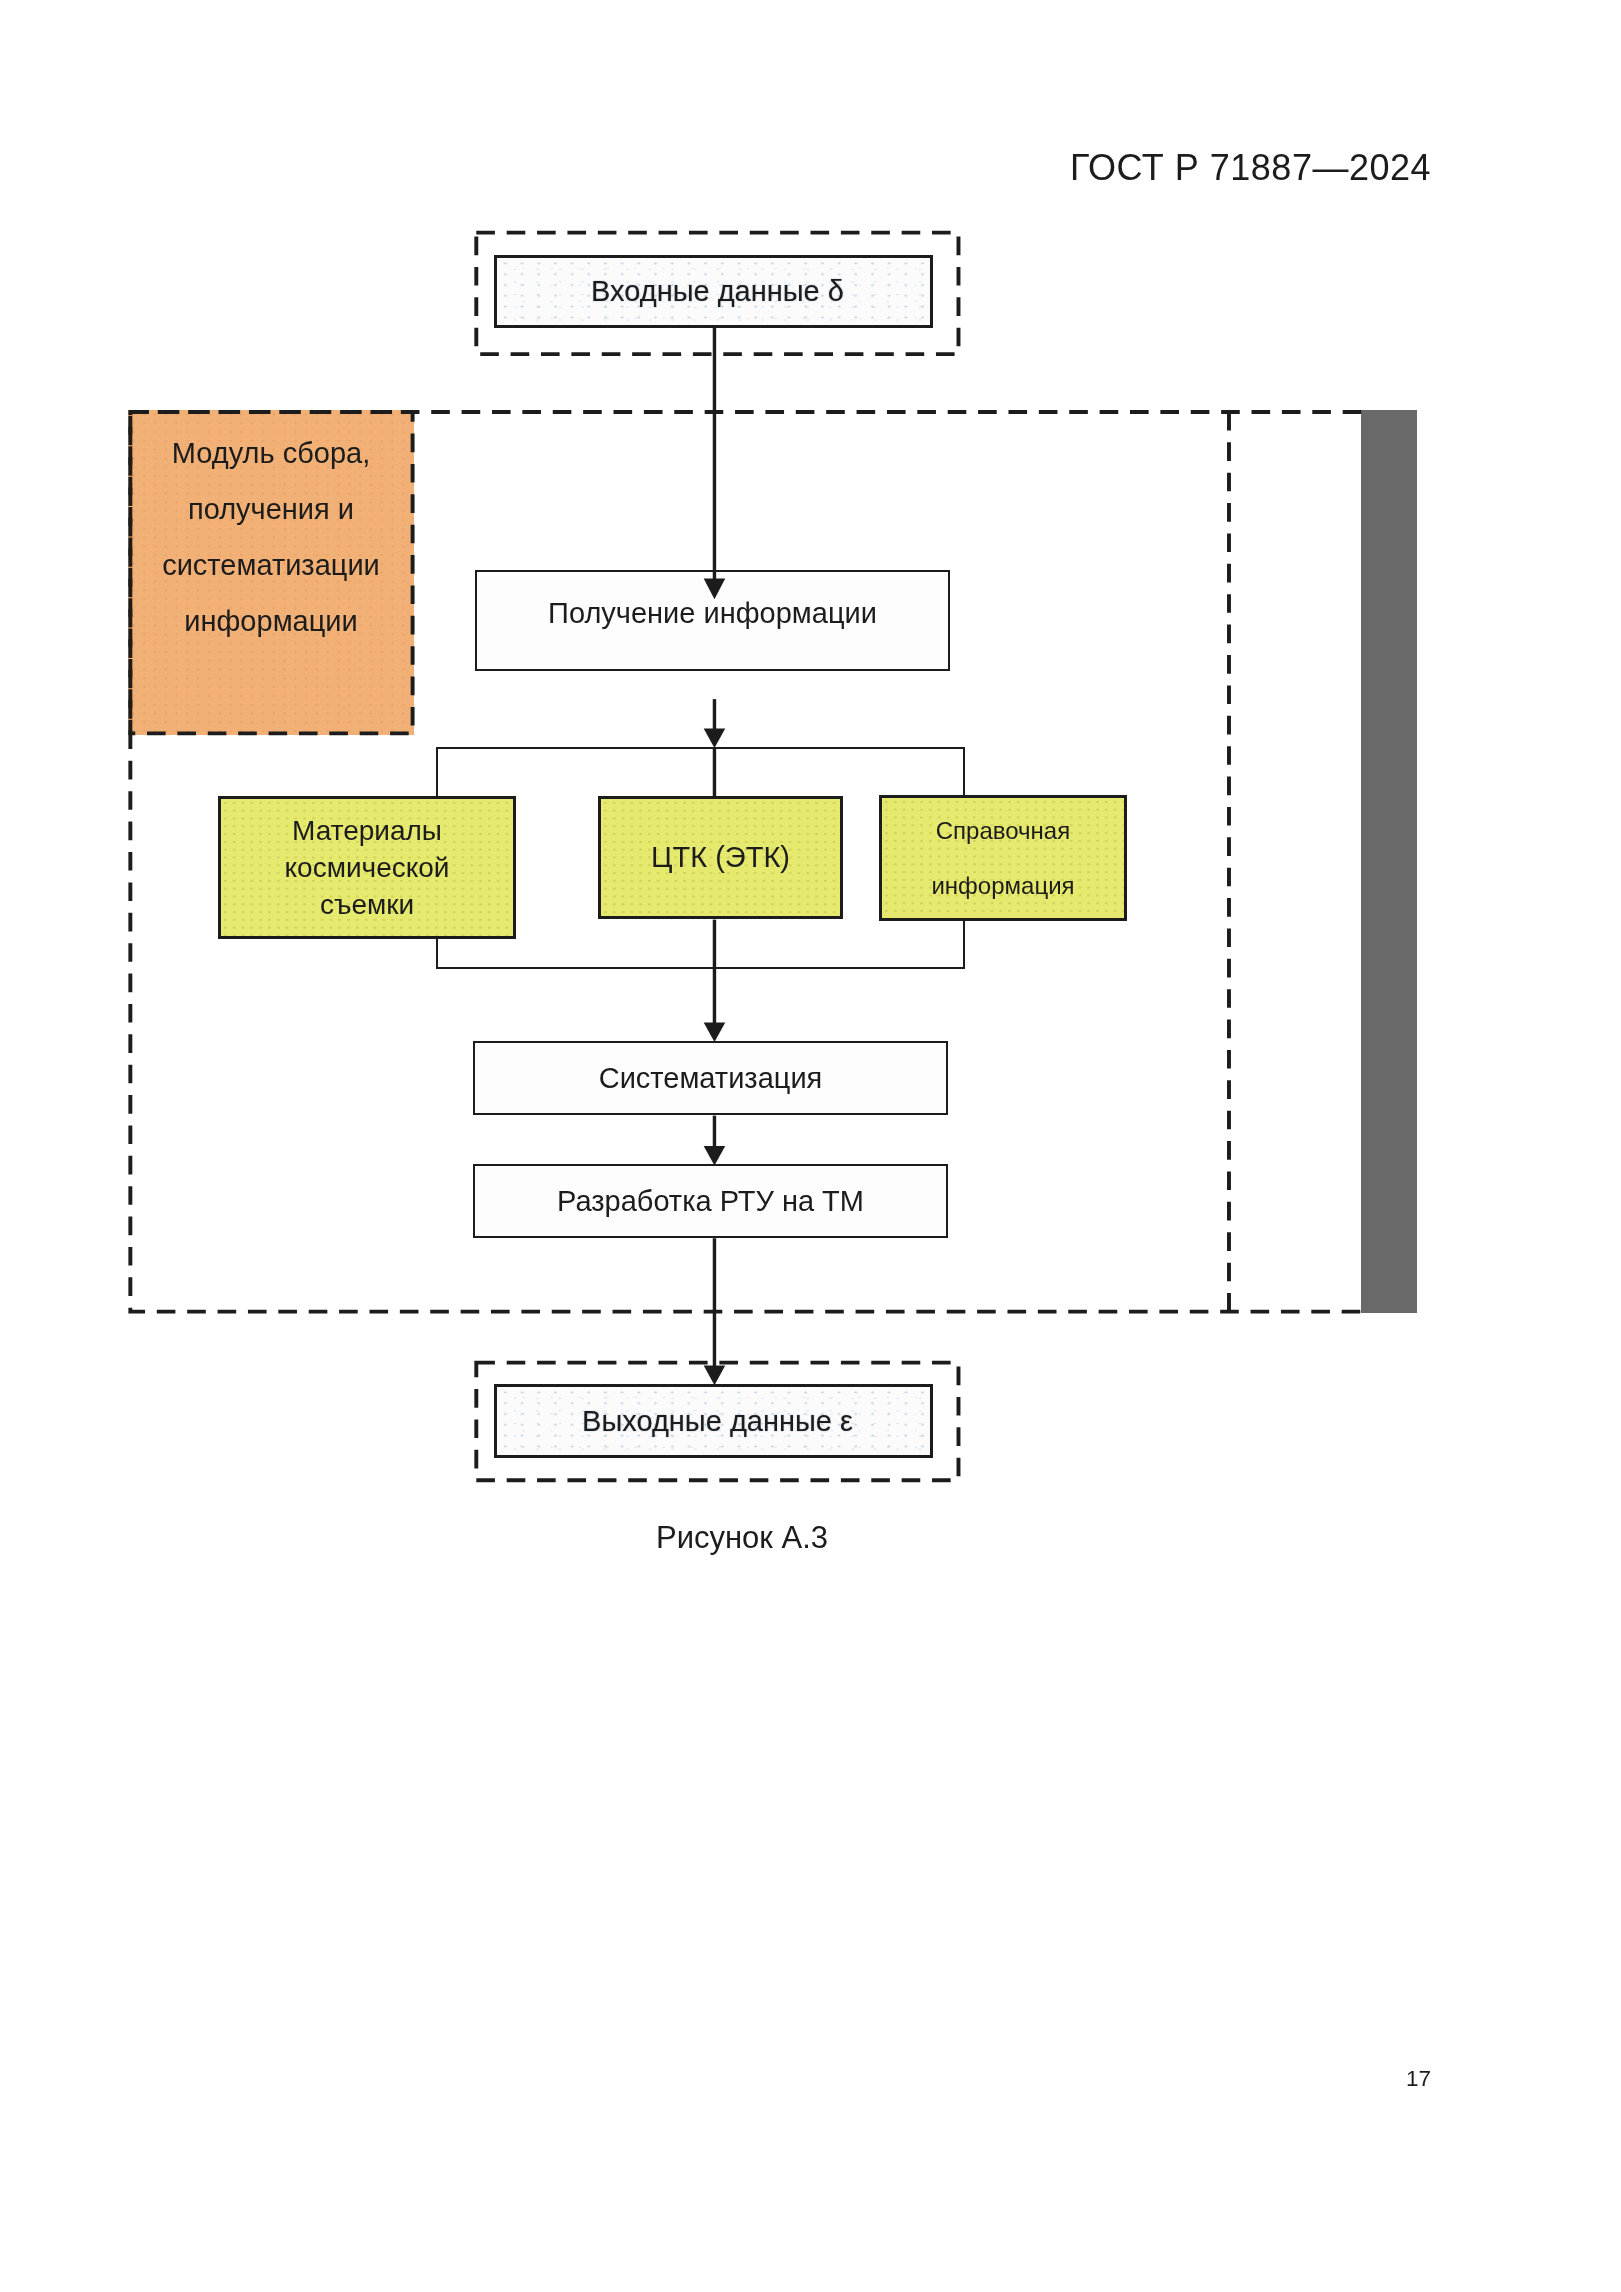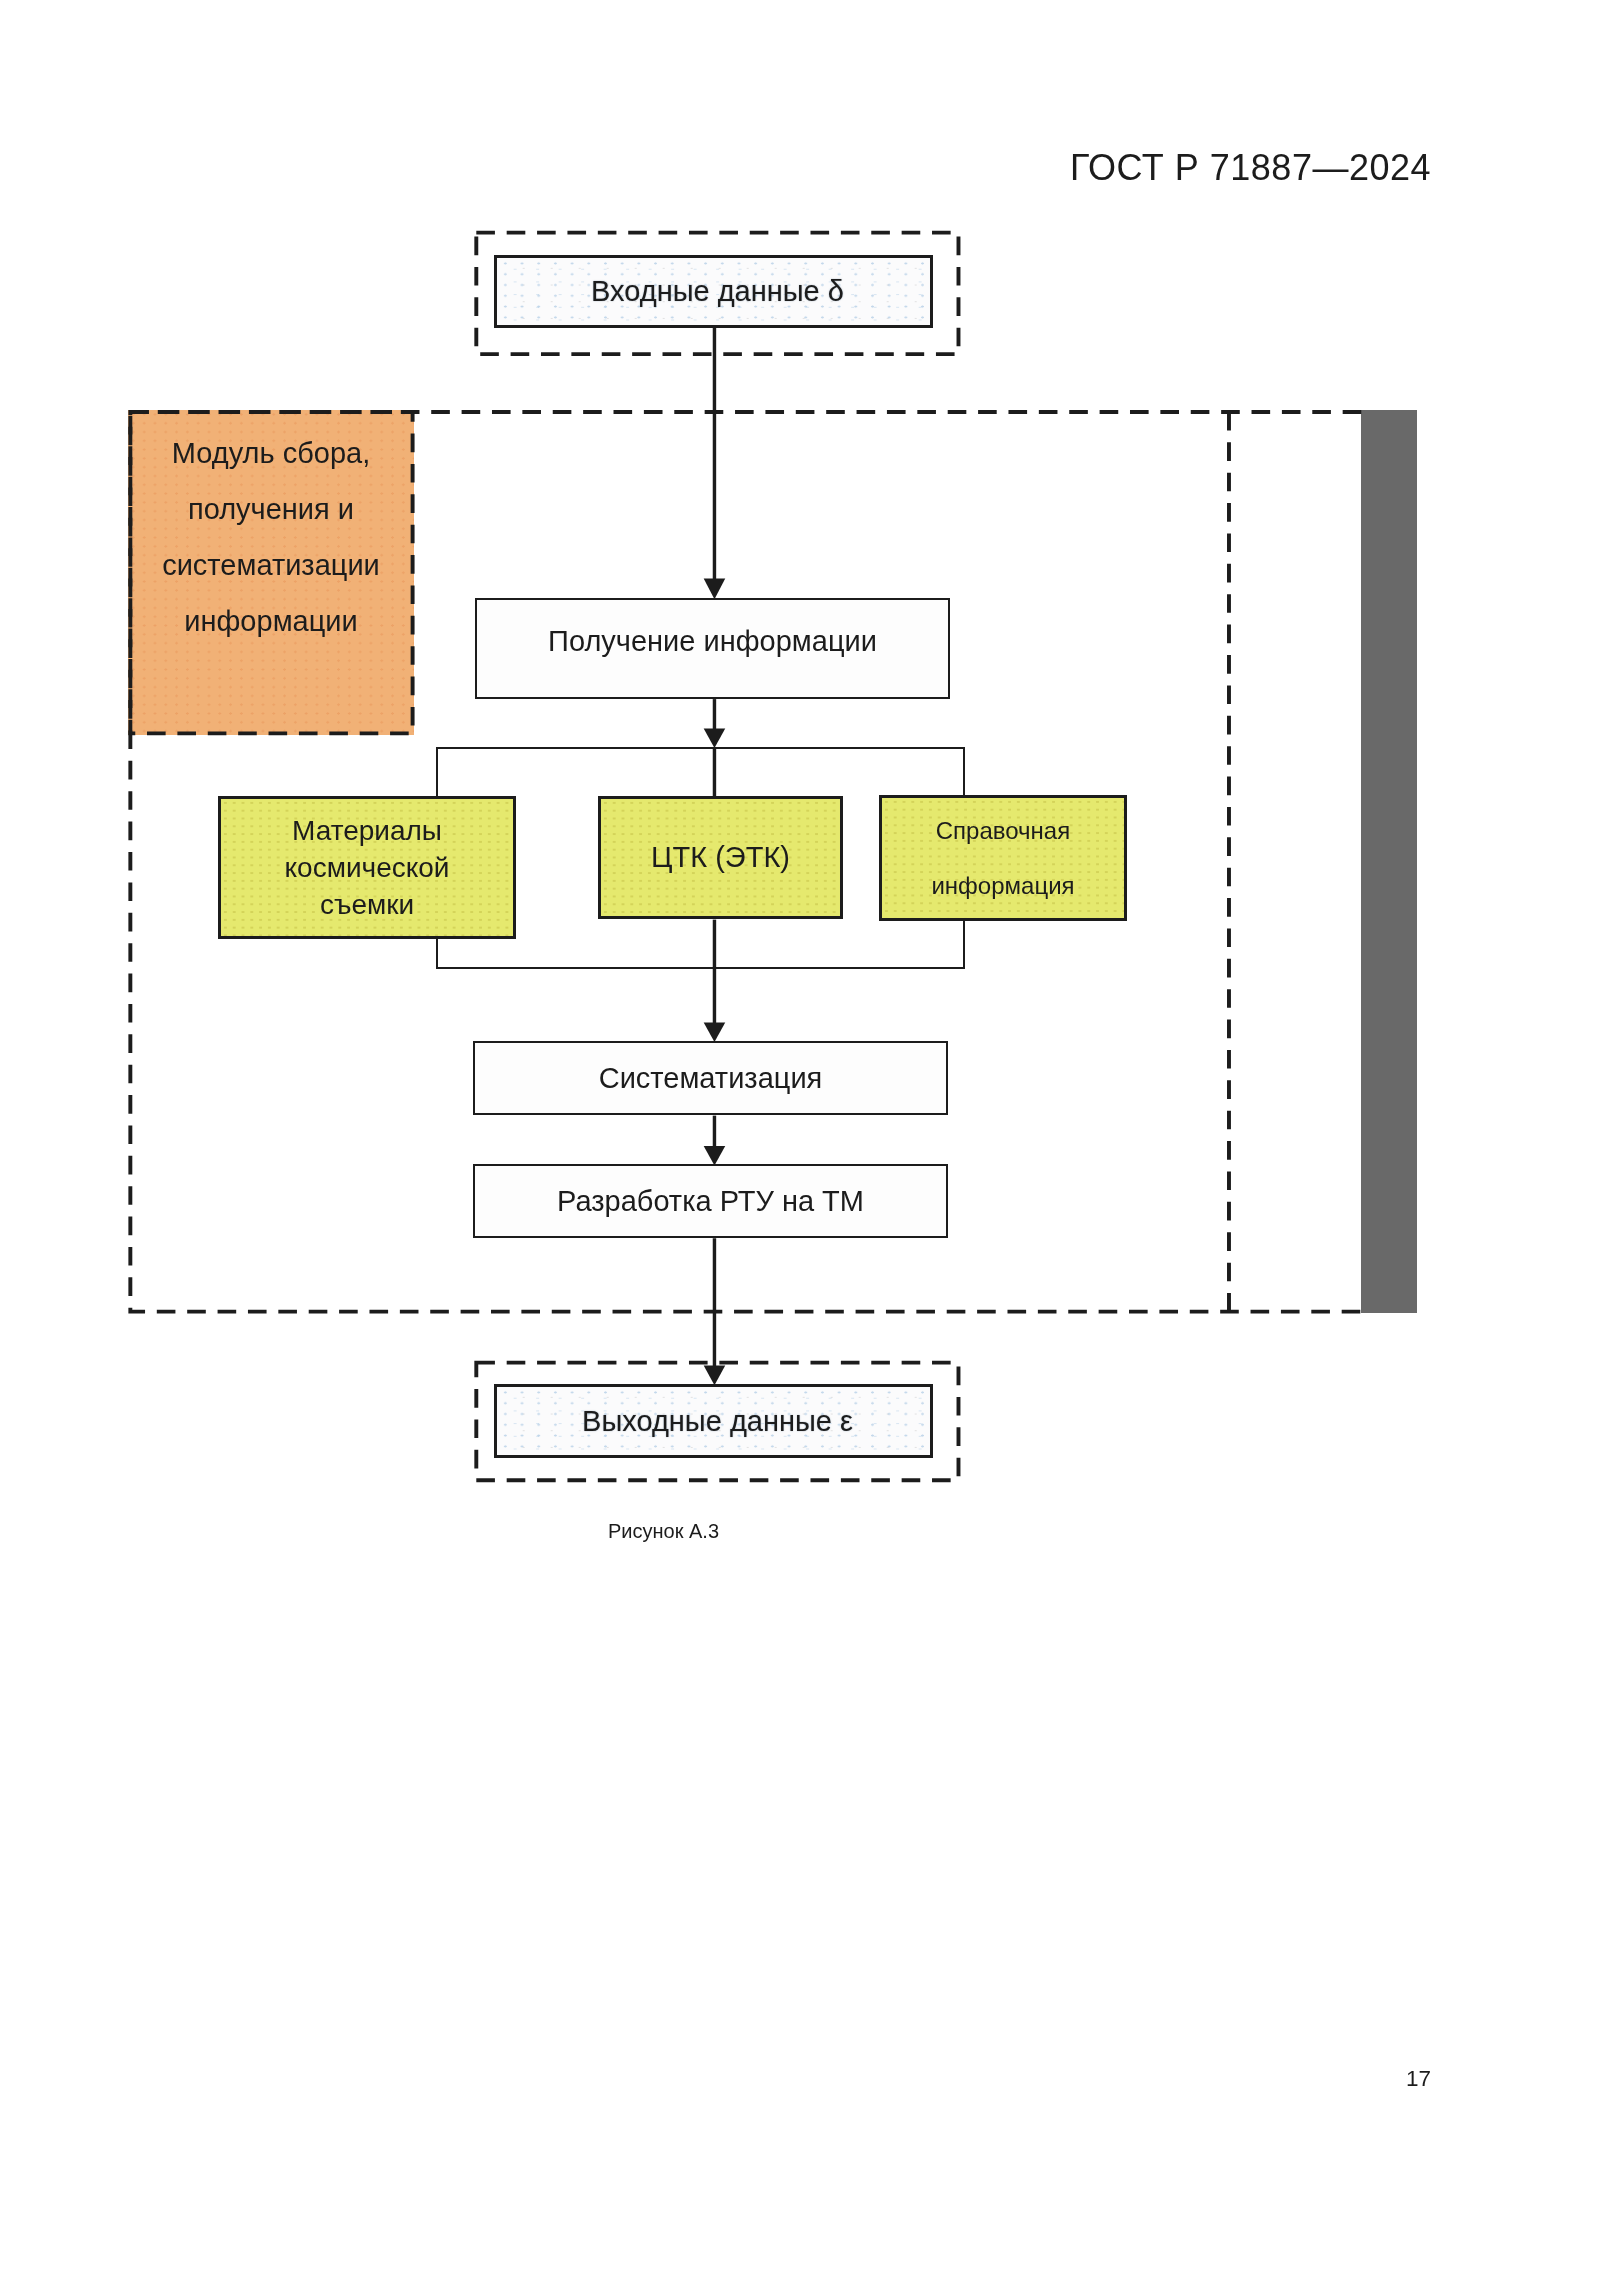--- a/index.html
+++ b/index.html
@@ -14,22 +14,22 @@
   }
   .abs { position: absolute; box-sizing: border-box; }
 
   
   .doc-header {
     left: 980px; top: 147px; width: 451px;
     text-align: right;
     font-size: 36px; font-weight: normal; letter-spacing: 0.5px;
   }
   .fig-caption {
-    left: 608px; top: 1520px; width: 392px;
-    font-size: 20px;
+    left: 546px; top: 1520px; width: 392px;
+    text-align: center; font-size: 31px;
   }
   .page-number {
     left: 1333px; top: 2066px; width: 98px;
     text-align: right; font-size: 22.5px;
   }
 
   
   .node {
     display: flex; align-items: center; justify-content: center;
     text-align: center;
@@ -47,21 +47,21 @@
     background-size: 16.7px 10.8px, 22.5px 12.7px, 28px 16.7px;
     background-position: 0 0, 6.9px 4.9px, 12.7px 2px;
     border-width: 3.9px;
     text-shadow: 0 0 1.5px rgba(70,100,130,0.55);
     padding-left: 8px;
   }
   .io-box   { left: 494px; width: 439px; }
   .io-input  { top: 255px;  height: 73px; }
   .io-output { top: 1384px; height: 74px; text-align: right; }
 
-  .proc-receive { left: 475px; top: 598px;  width: 475px; height: 101px; padding-bottom: 13.7px; }
+  .proc-receive { left: 475px; top: 570px;  width: 475px; height: 101px; padding-bottom: 13.7px; }
   .proc-sist    { left: 473px; top: 1041px; width: 475px; height: 74px; }
   .proc-razrab  { left: 473px; top: 1164px; width: 475px; height: 74px; }
 
   
   .module-box {
     left: 128px; top: 410px; width: 286px; height: 325px;
     background-color: var(--module_fill, #f1b176);
     background-image: radial-gradient(rgba(225,120,60,0.28) 1.1px, transparent 1.6px);
     background-size: 10.8px 8.8px;
     padding-top: 15px;

